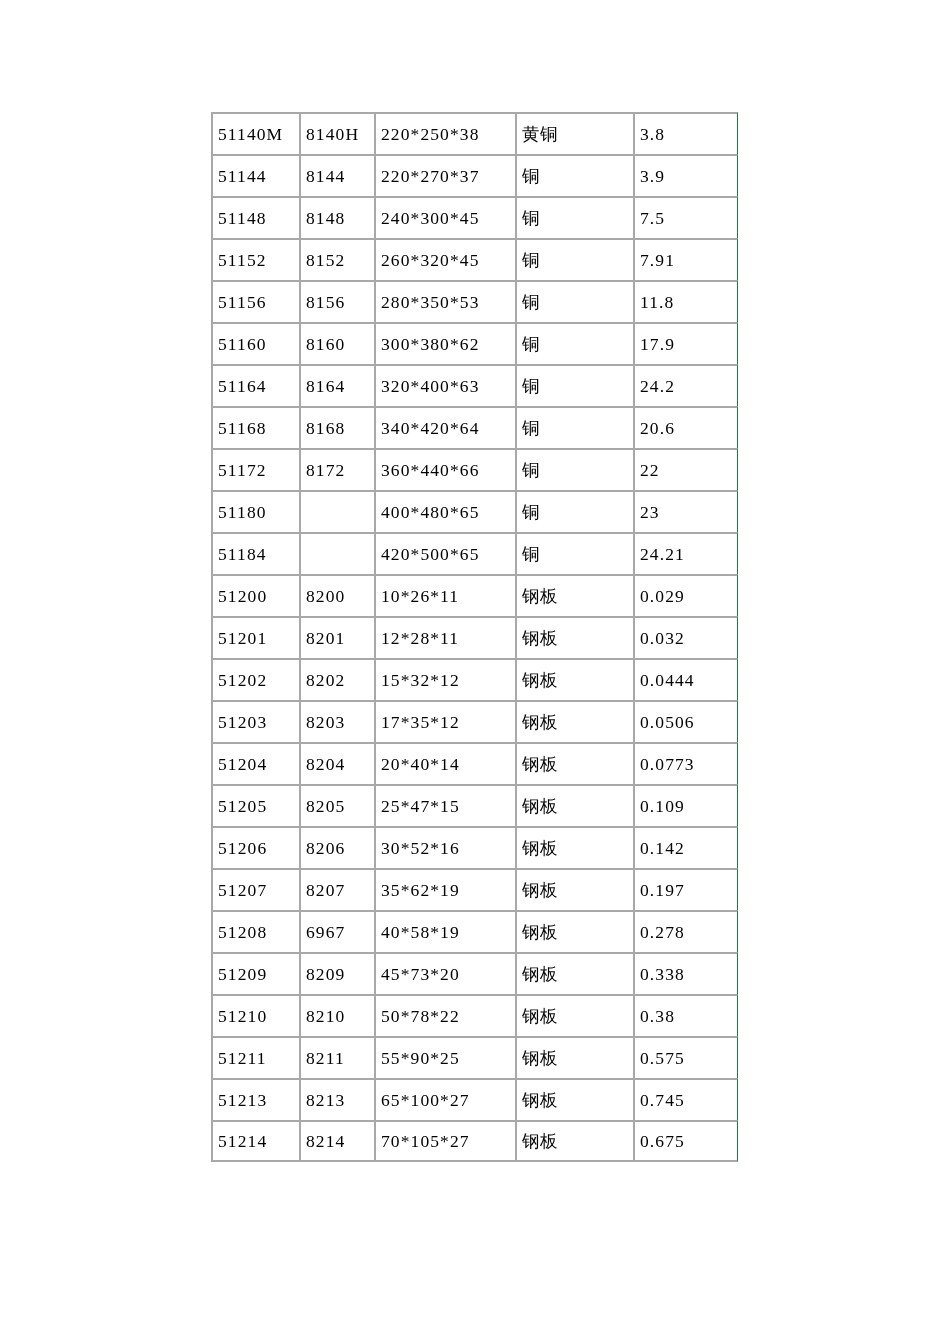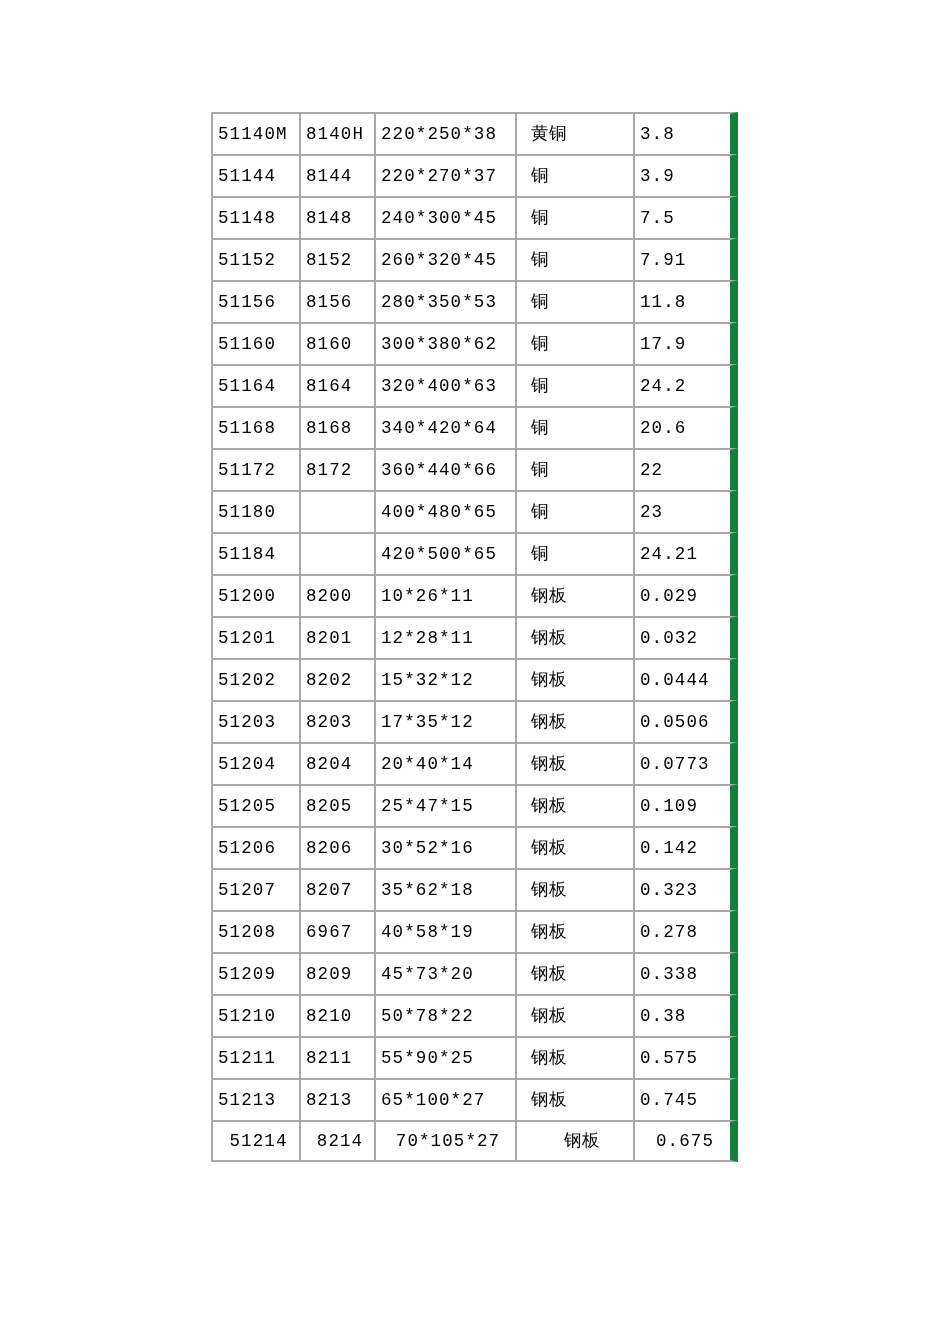--- a/index.html
+++ b/index.html
@@ -16,21 +16,20 @@
     color: #000000;
     overflow: hidden;
   }
   .page {
     position: absolute;
     left: 0;
     top: 0;
     width: 950px;
     height: 972px;
     background: #ffffff;
-    font-family: Liberation Mono, monospace;
   }
   .spec-table {
     position: absolute;
     left: 211px;
     top: 112px;
     border-collapse: separate;
     border-spacing: 0;
     background: #ffffff;
     table-layout: fixed;
   }
@@ -50,36 +49,34 @@
     letter-spacing: 0.6px;
     white-space: nowrap;
     overflow: hidden;
     border-top: 2px solid #a8a8a8;
     border-left: 2px solid #a8a8a8;
     border-right: 0;
     border-bottom: 0;
     background: #ffffff;
   }
   .spec-table td.last-col {
-    border-right: 8px solid #15803d;
+    border-right: 1px solid #15803d;
   }
   .spec-table tr.last-row td {
     border-bottom: 2px solid #a8a8a8;
-    text-align: center;
   }
   .spec-table td .cell-text {
     display: inline-block;
   }
   
   .spec-table td.num .cell-text {
     letter-spacing: 1.1px;
   }
   .spec-table td.cjk .cell-text {
     letter-spacing: 0.5px;
-    margin-left: 9px;
   }
 </style>
 </head>
 <body>
 
 <div class="page">
   <table class="spec-table">
     <colgroup>
       <col class="c0">
         <col class="c1">
@@ -210,23 +207,23 @@
         <tr>
           <td class="num"><span class="cell-text">51206</span></td>
           <td class="num"><span class="cell-text">8206</span></td>
           <td class="num"><span class="cell-text">30*52*16</span></td>
           <td class="cjk"><span class="cell-text">钢板</span></td>
           <td class="num last-col"><span class="cell-text">0.142</span></td>
         </tr>
         <tr>
           <td class="num"><span class="cell-text">51207</span></td>
           <td class="num"><span class="cell-text">8207</span></td>
-          <td class="num"><span class="cell-text">35*62*18</span></td>
-          <td class="cjk"><span class="cell-text">钢板</span></td>
-          <td class="num last-col"><span class="cell-text">0.323</span></td>
+          <td class="num"><span class="cell-text">35*62*19</span></td>
+          <td class="cjk"><span class="cell-text">钢板</span></td>
+          <td class="num last-col"><span class="cell-text">0.197</span></td>
         </tr>
         <tr>
           <td class="num"><span class="cell-text">51208</span></td>
           <td class="num"><span class="cell-text">6967</span></td>
           <td class="num"><span class="cell-text">40*58*19</span></td>
           <td class="cjk"><span class="cell-text">钢板</span></td>
           <td class="num last-col"><span class="cell-text">0.278</span></td>
         </tr>
         <tr>
           <td class="num"><span class="cell-text">51209</span></td>

